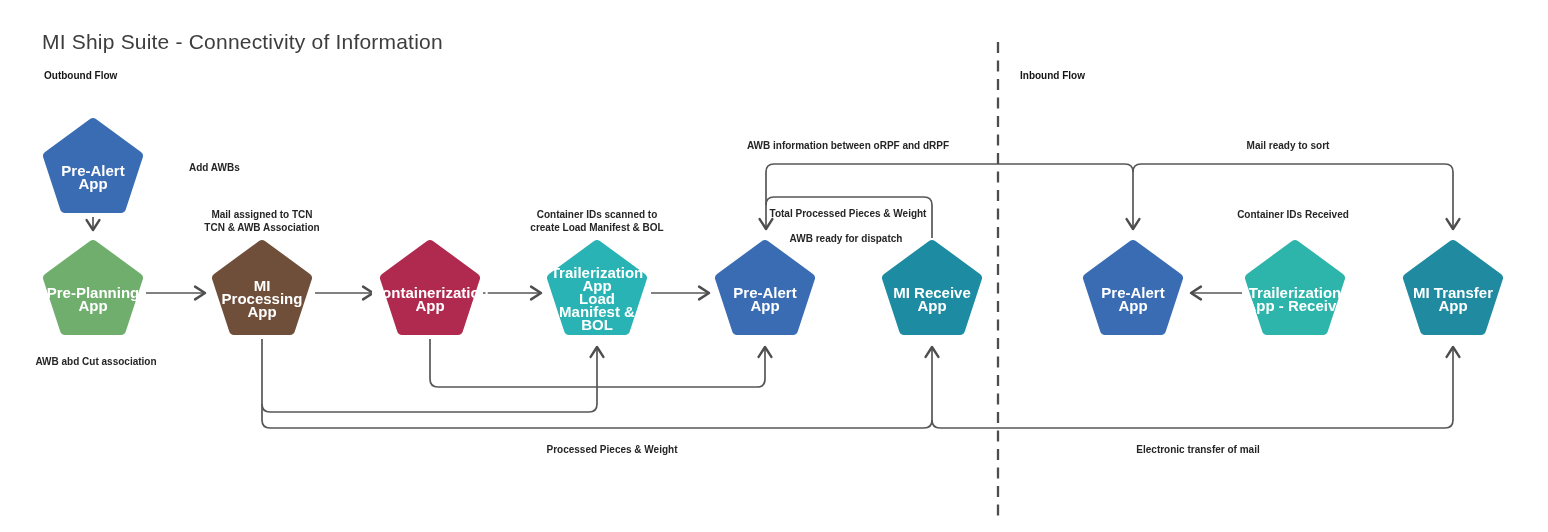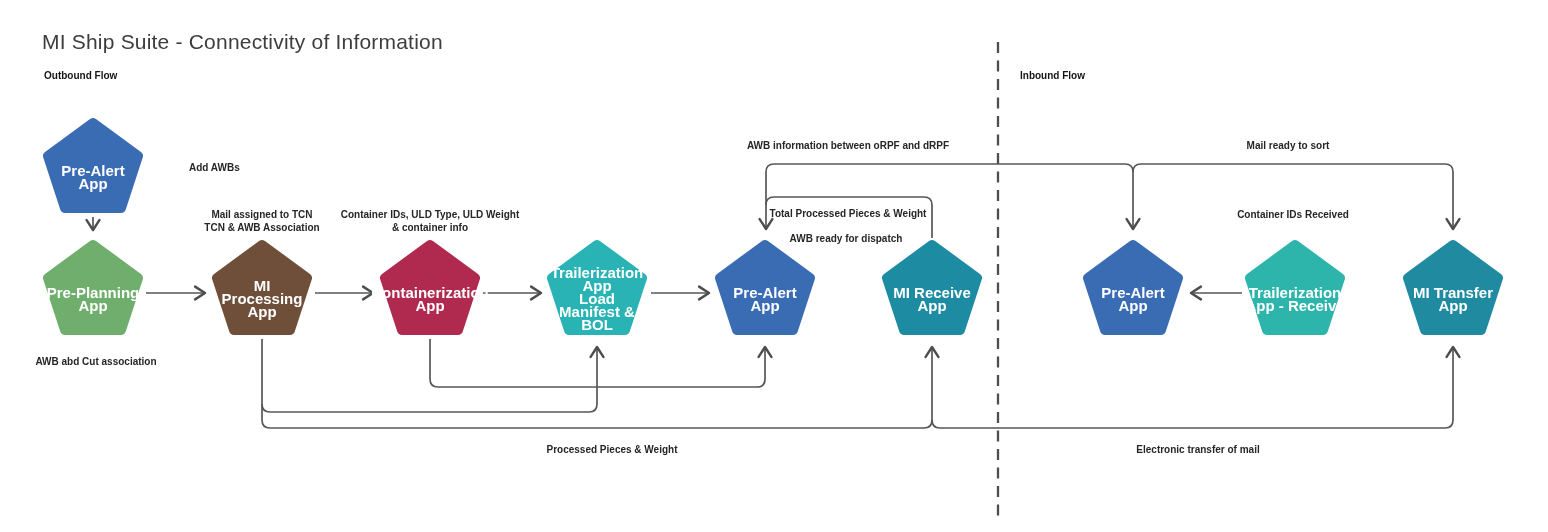--- a/index.html
+++ b/index.html
@@ -149,22 +149,22 @@
       <polygon points="50,5 95,38 78,90 22,90 5,38" stroke-width="10" stroke-linejoin="round" fill="#1f8aa0" stroke="#1f8aa0"></polygon>
     </svg>
     <div class="node-label">MI Transfer
 App</div>
   </div>
 
   <div class="edge-label left-align" style="left:157px;top:162px">Add AWBs</div>
   <div class="edge-label" style="left:96px;top:356px">AWB abd Cut association</div>
   <div class="edge-label" style="left:262px;top:209px">Mail assigned to TCN
 TCN &amp; AWB Association</div>
-  <div class="edge-label" style="left:430px;top:209px">Container IDs, ULD Type, ULD Weight
-&amp; container info</div>
+  <div class="edge-label" style="left:597px;top:209px">Container IDs scanned to
+create Load Manifest &amp; BOL</div>
   <div class="edge-label" style="left:848px;top:140px">AWB information between oRPF and dRPF</div>
   <div class="edge-label" style="left:848px;top:208px">Total Processed Pieces &amp; Weight</div>
   <div class="edge-label" style="left:846px;top:233px">AWB ready for dispatch</div>
   <div class="edge-label" style="left:1288px;top:140px">Mail ready to sort</div>
   <div class="edge-label" style="left:1293px;top:209px">Container IDs Received</div>
   <div class="edge-label" style="left:612px;top:444px">Processed Pieces &amp; Weight</div>
   <div class="edge-label" style="left:1198px;top:444px">Electronic transfer of mail</div>
 
 </div>
 

